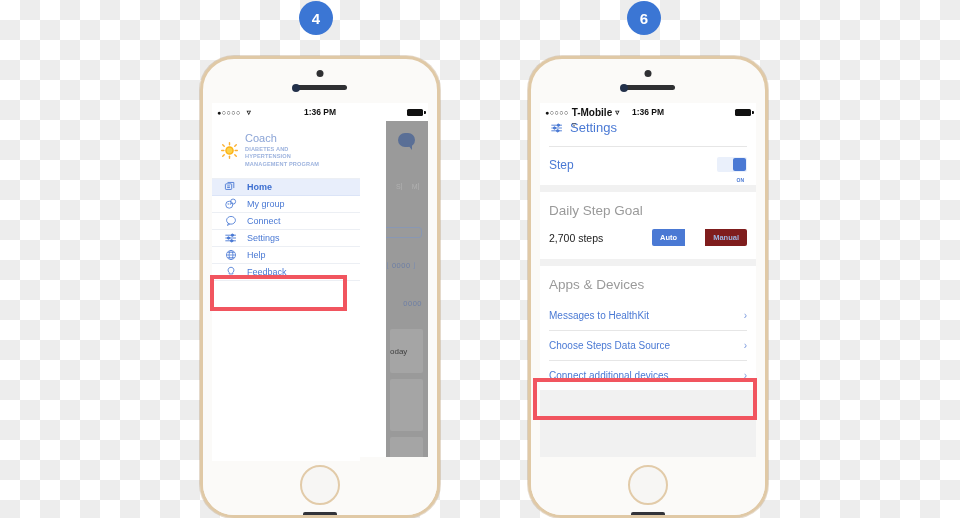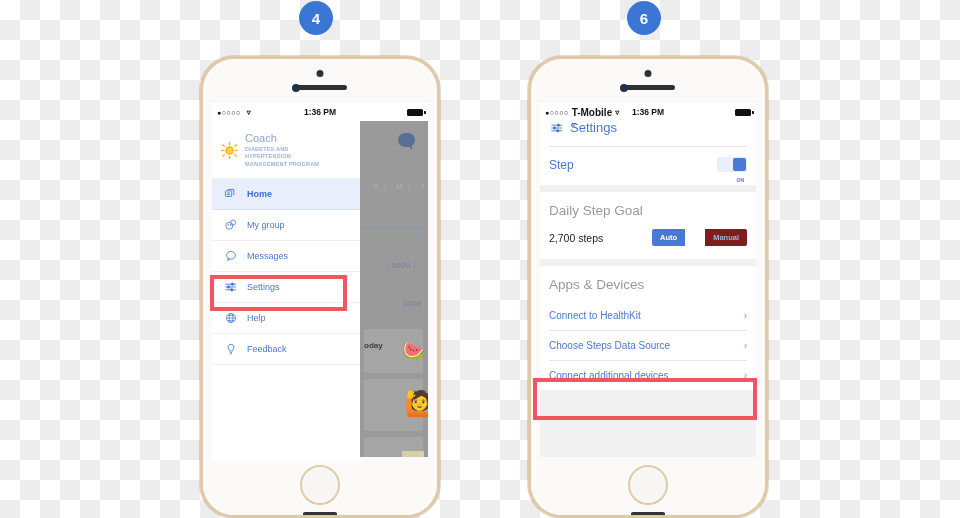--- a/index.html
+++ b/index.html
@@ -129,21 +129,21 @@
   }
 
   
   .drawer-wrap { display: flex; height: calc(100% - 18px); }
   .drawer {
     width: 148px; background: #fff;
     position: relative; z-index: 3;
   }
   .dim-panel {
     flex: 1; background: #9a9a9a;
-    position: relative; overflow: hidden;
+    position: relative; overflow: hidden; margin-left: 26px;
   }
 
   .brand {
     display: flex; align-items: center; gap: 7px;
     padding: 11px 9px 10px 9px;
   }
   .sun {
     width: 17px; height: 17px; flex: none;
     margin-top: 1px; position: relative;
   }
@@ -153,21 +153,21 @@
     line-height: 12px; margin-bottom: 2px;
   }
   .brand-sub {
     font-size: 5.6px; color: #9db3de; font-weight: bold;
     line-height: 7.4px; letter-spacing: .15px;
   }
 
   .menu { border-top: 1px solid #eceff4; }
   .menu-item {
     display: flex; align-items: center; gap: 9px;
-    height: 31px; padding: 0 0 0 11px;
+    height: 17px; padding: 0 0 0 11px;
     border-bottom: 1px solid #eceff4;
     position: relative;
   }
   .menu-item.active { background: #e8eefb; border-bottom-color: #dbe4f7; }
   .menu-item .mlabel {
     font-size: 9px; color: #4a79d4;
   }
   .menu-item.active .mlabel { font-weight: bold; color: #3d6fd0; }
   .micon {
     width: 15px; height: 15px; flex: none;
@@ -208,22 +208,22 @@
   }
   .dm-card {
     position: absolute; left: 4px; right: 5px;
     background: #a5a5a5;
     border-radius: 2px;
   }
   .dm-card.c1 { top: 208px; height: 44px; }
   .dm-card.c2 { top: 258px; height: 52px; }
   .dm-card.c3 { top: 316px; height: 42px; }
   .dm-today {
-    position: absolute; left: 4px; top: 220px;
-    font-size: 8px; color: #3e3e3e; font-weight: bold;
+    position: absolute; left: 4px; top: 226px;
+    font-size: 8px; color: #3e3e3e;
   }
   .dm-emoji { position: absolute; font-size: 19px; }
   .dm-emoji.e1 { left: 42px; top: 218px; }
   .dm-emoji.e2 { left: 44px; top: 268px; font-size: 25px; }
   .dm-strip {
     position: absolute; left: 42px; top: 330px;
     width: 22px; height: 8px; background: #d8cfa8;
   }
 
   
@@ -416,21 +416,21 @@
             <span class="mlabel">My group</span>
           </div>
 
           <div class="menu-item">
             <span class="micon">
               <svg viewBox="0 0 20 20" width="14" height="14" fill="none" stroke="#4a79d4" stroke-width="1.2">
                 <ellipse cx="10" cy="9" rx="6.3" ry="5.5"></ellipse>
                 <path d="M6.2 13.2 L5 16.4 L8.4 14.2"></path>
               </svg>
             </span>
-            <span class="mlabel">Messages</span>
+            <span class="mlabel">Connect</span>
           </div>
 
 
           <div class="menu-item">
             <span class="micon">
               <svg viewBox="0 0 20 20" width="14" height="14" stroke="#4a79d4" stroke-width="1.3" stroke-linecap="round">
                 <path d="M2.5 6h14M2.5 10h14M2.5 14h14"></path>
                 <circle cx="12" cy="6" r="1.7" fill="#4a79d4"></circle>
                 <circle cx="6.5" cy="10" r="1.7" fill="#4a79d4"></circle>
                 <circle cx="11" cy="14" r="1.7" fill="#4a79d4"></circle>
@@ -550,21 +550,21 @@
             <span class="seg on">Auto</span>
             <span class="seg off">Manual</span>
           </span>
         </div>
       </div>
 
       <div class="sg-card">
         <div class="sect-title">Apps &amp; Devices</div>
 
         <div class="link-row">
-          <span class="ltext">Connect to HealthKit</span>
+          <span class="ltext">Messages to HealthKit</span>
           <span class="chev">›</span>
         </div>
         <div class="sg-sep"></div>
 
         <div class="link-row">
           <span class="ltext">Choose Steps Data Source</span>
           <span class="chev">›</span>
         </div>
         <div class="sg-sep"></div>
 

